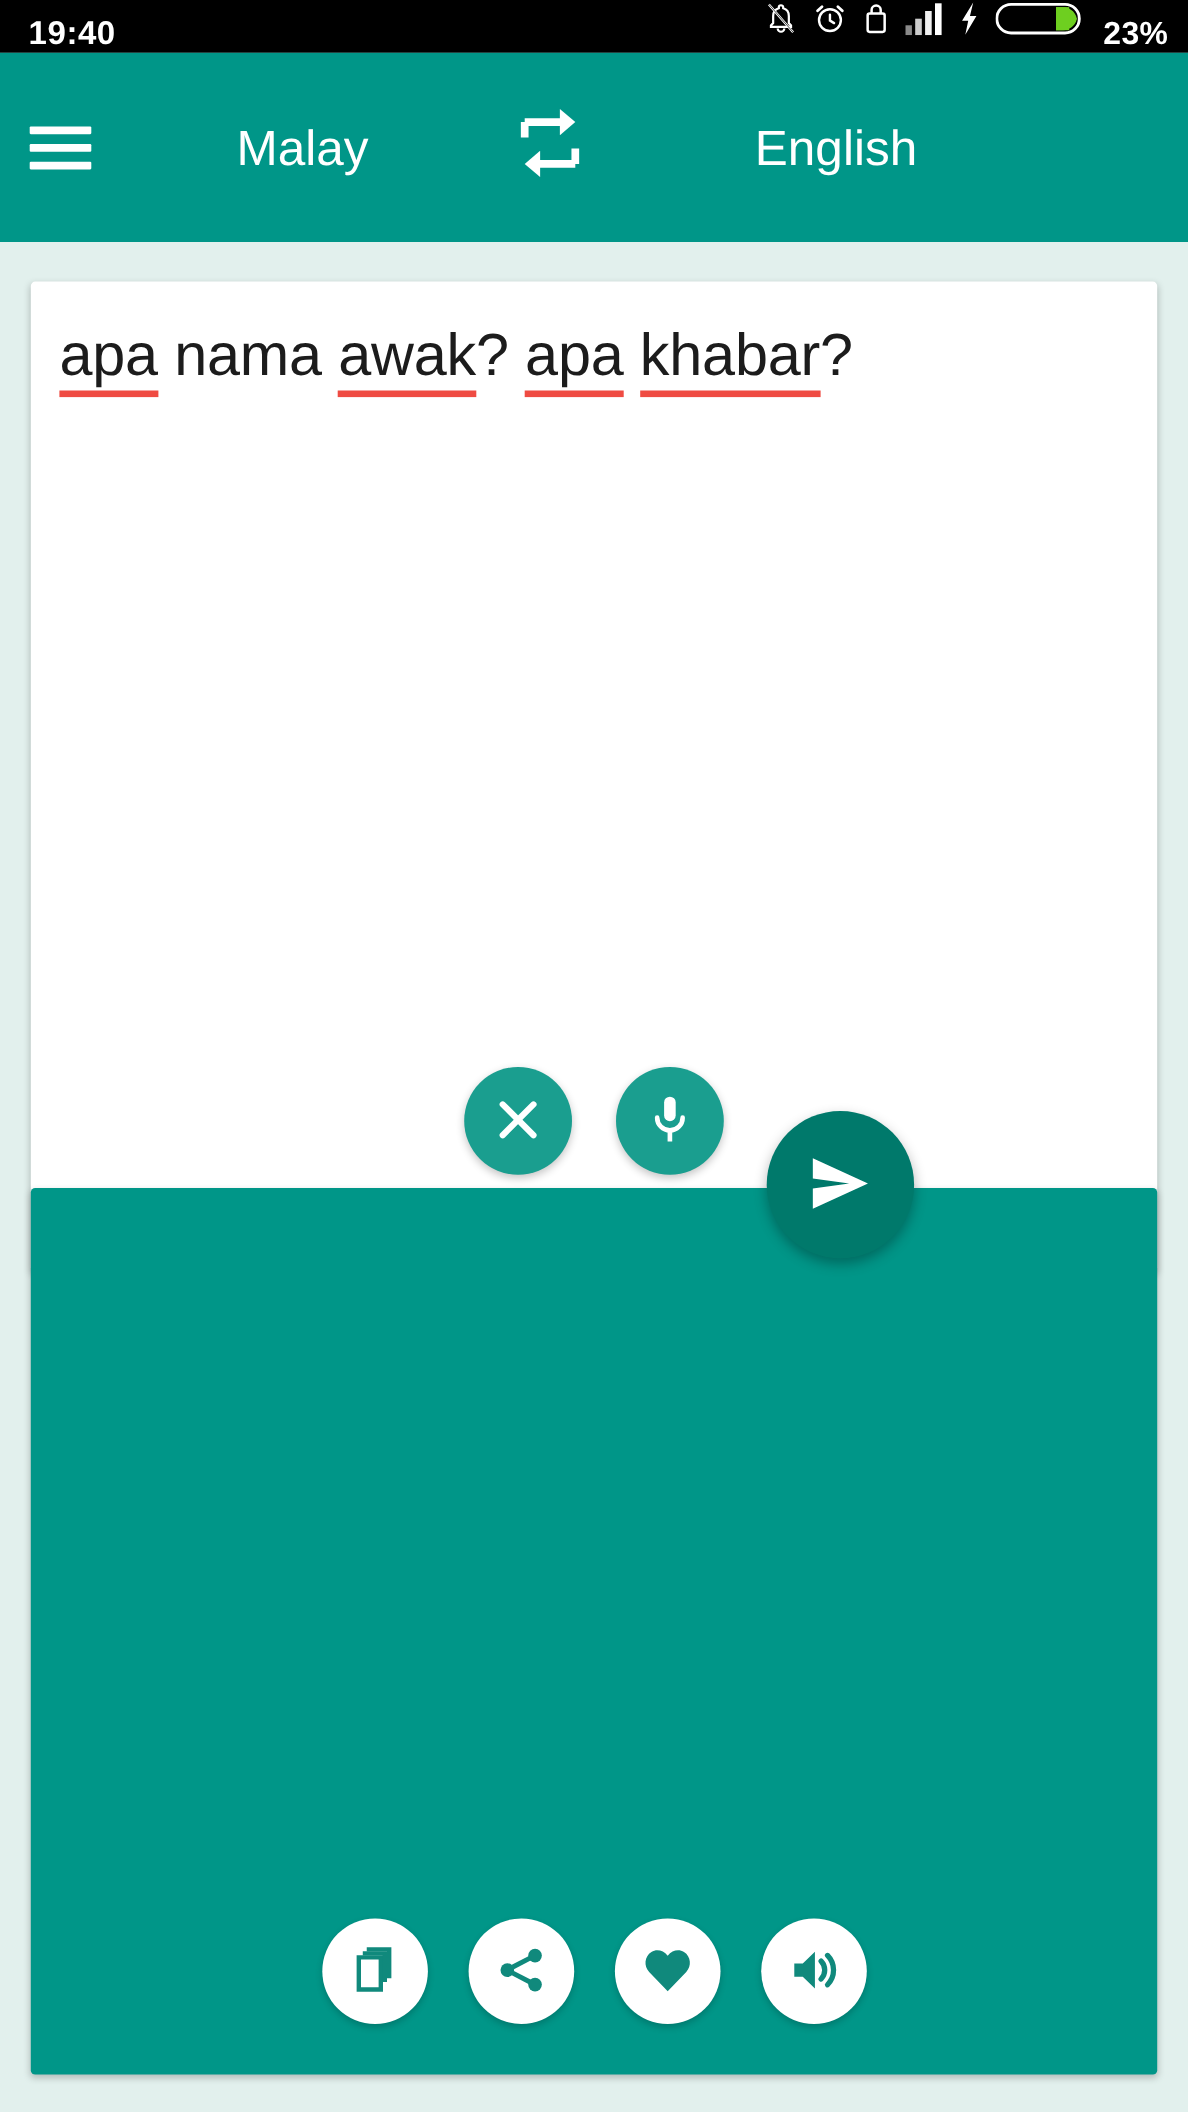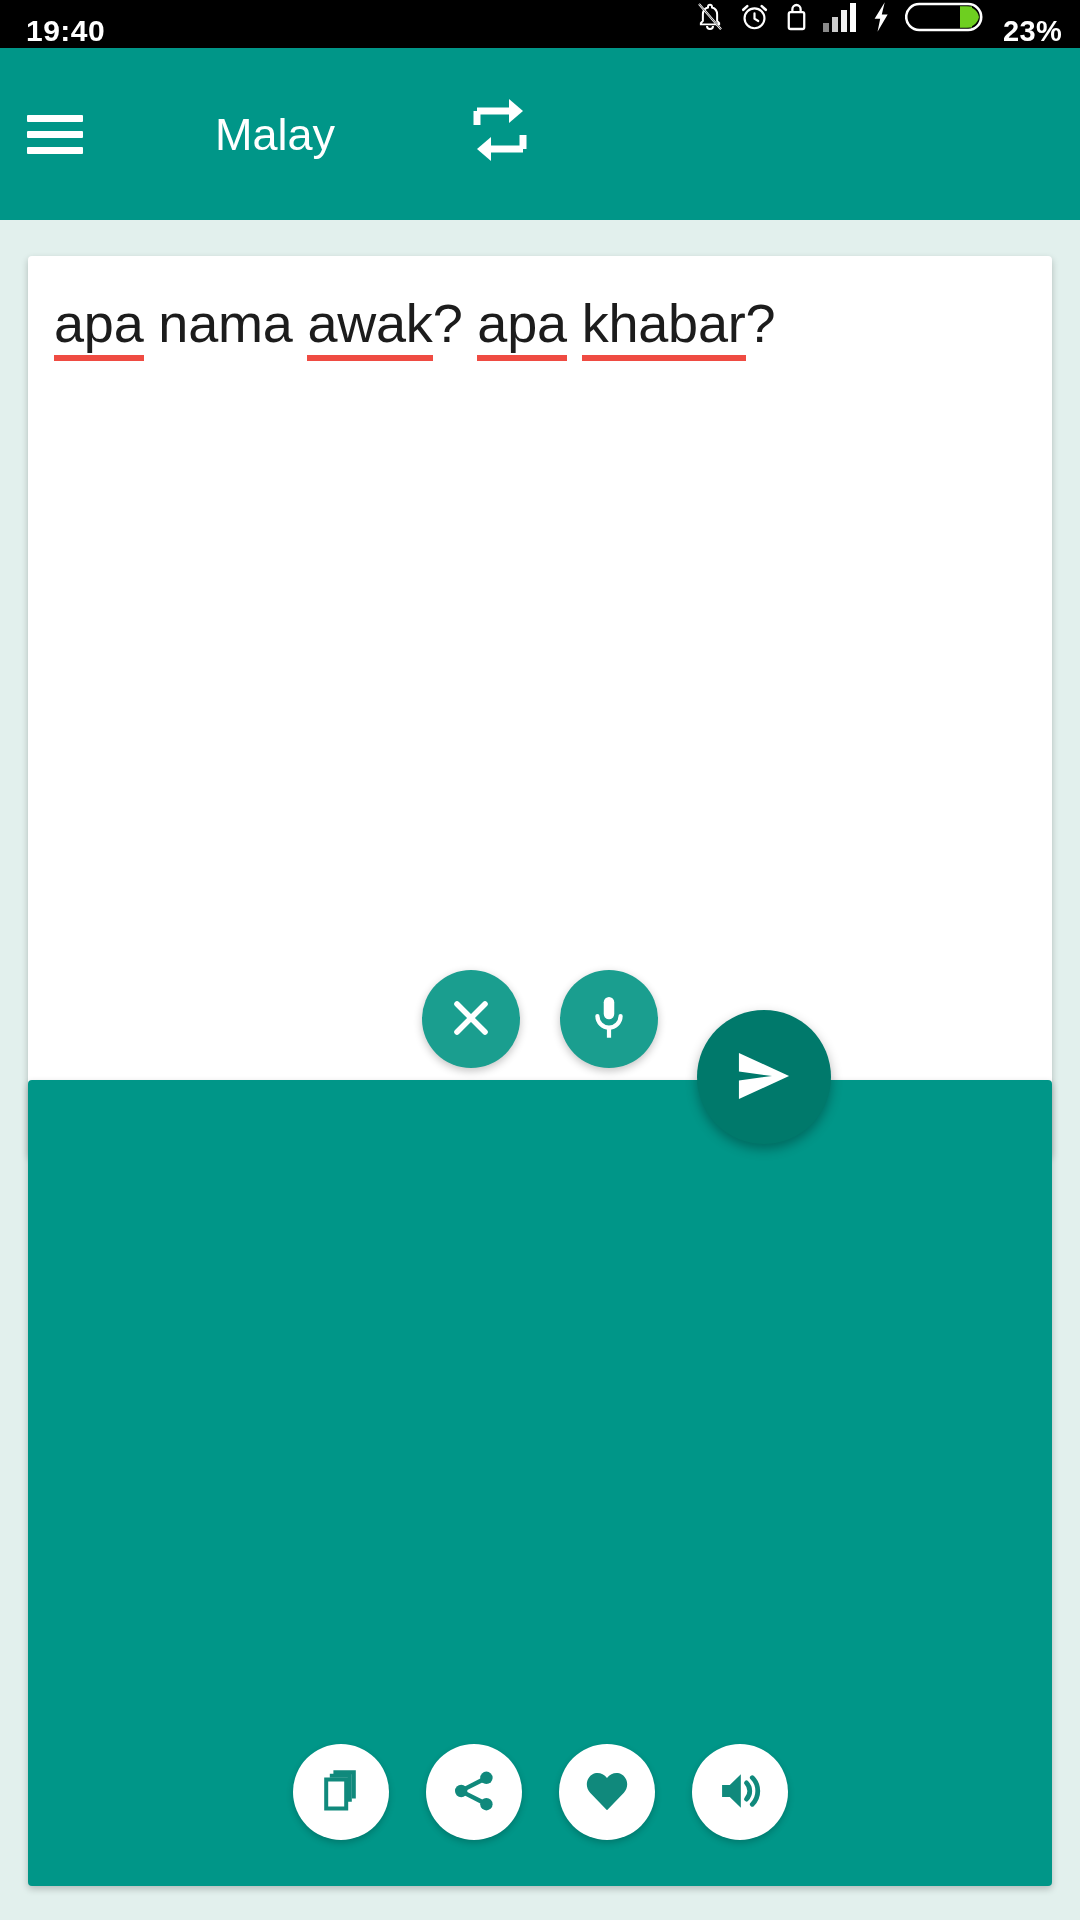--- a/index.html
+++ b/index.html
@@ -284,20 +284,21 @@
         <path d="M8 14v14" stroke="#ffffff" stroke-width="7" fill="none"></path>
         <path d="M40 2l14 12-14 12z" fill="#ffffff"></path>
 
         <path d="M54 52H18" stroke="#ffffff" stroke-width="7" fill="none"></path>
         <path d="M54 52V38" stroke="#ffffff" stroke-width="7" fill="none"></path>
         <path d="M22 40L8 52l14 12z" fill="#ffffff"></path>
       </svg>
     </span>
   </div>
 
+  <div class="lang-btn lang-dest">English</div>
 </div>
 
 <div class="source-card">
 
   <div class="source-text">
     <span class="misspelled">apa</span><span>&nbsp;</span><span>nama</span><span>&nbsp;</span><span class="misspelled">awak</span><span>?</span><span>&nbsp;</span><span class="misspelled">apa</span><span>&nbsp;</span><span class="misspelled">khabar</span><span>?</span>
   </div>
 
   <div class="source-actions">
 

